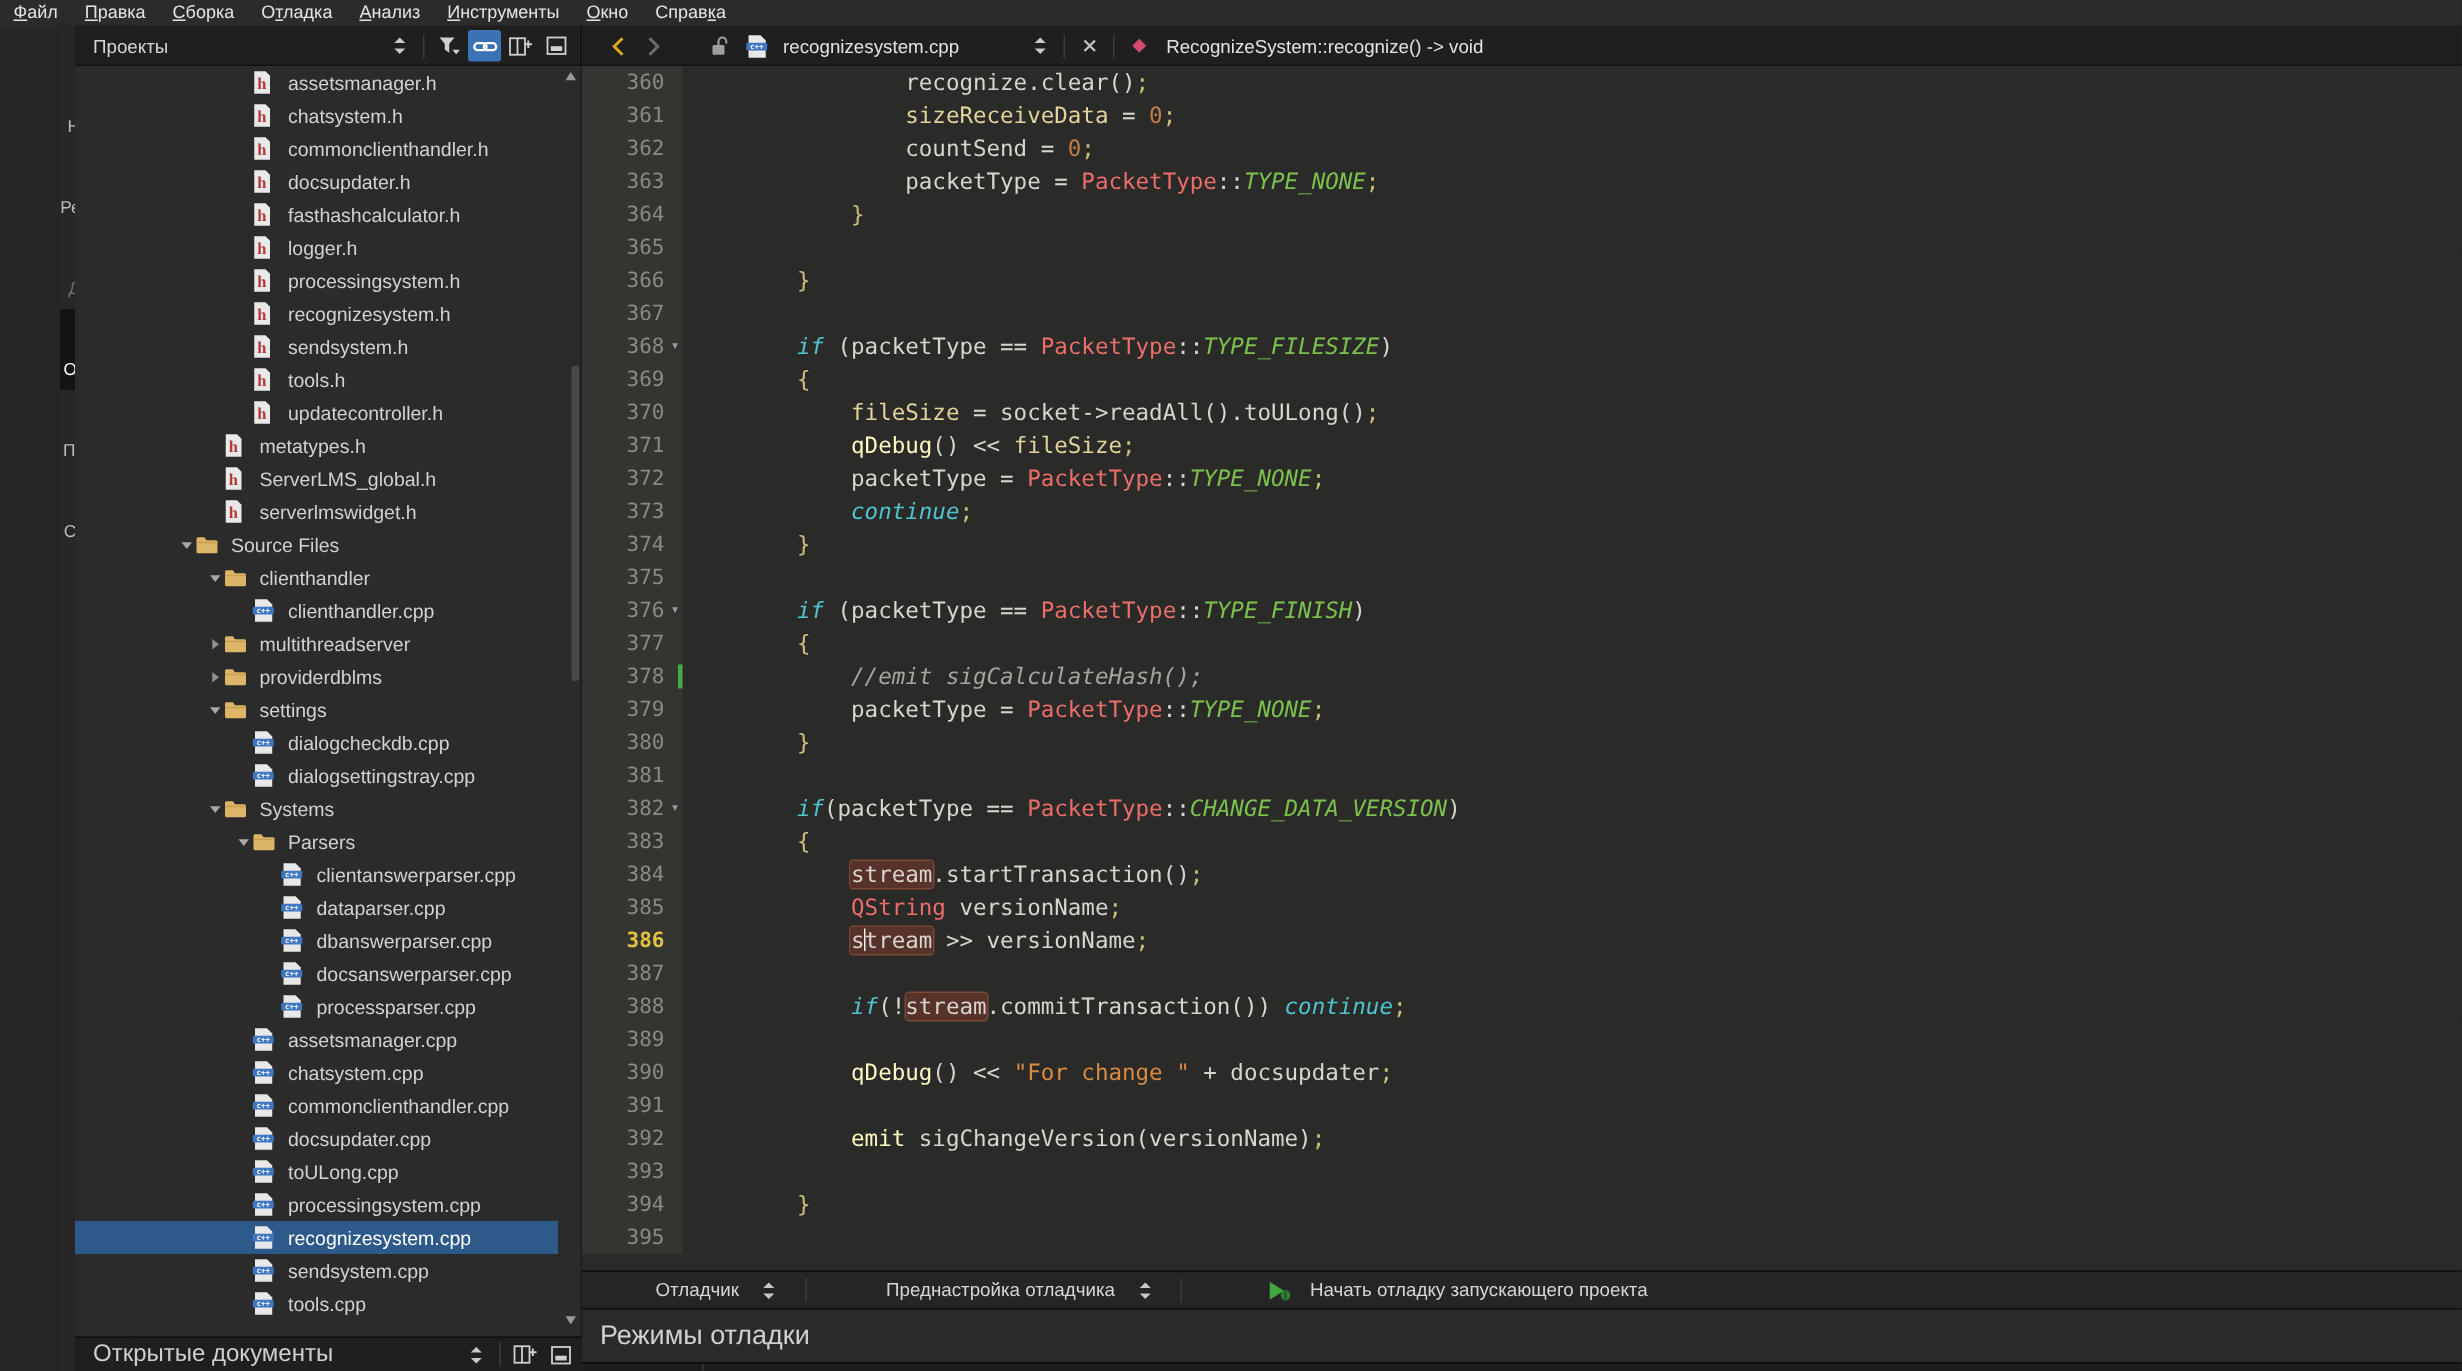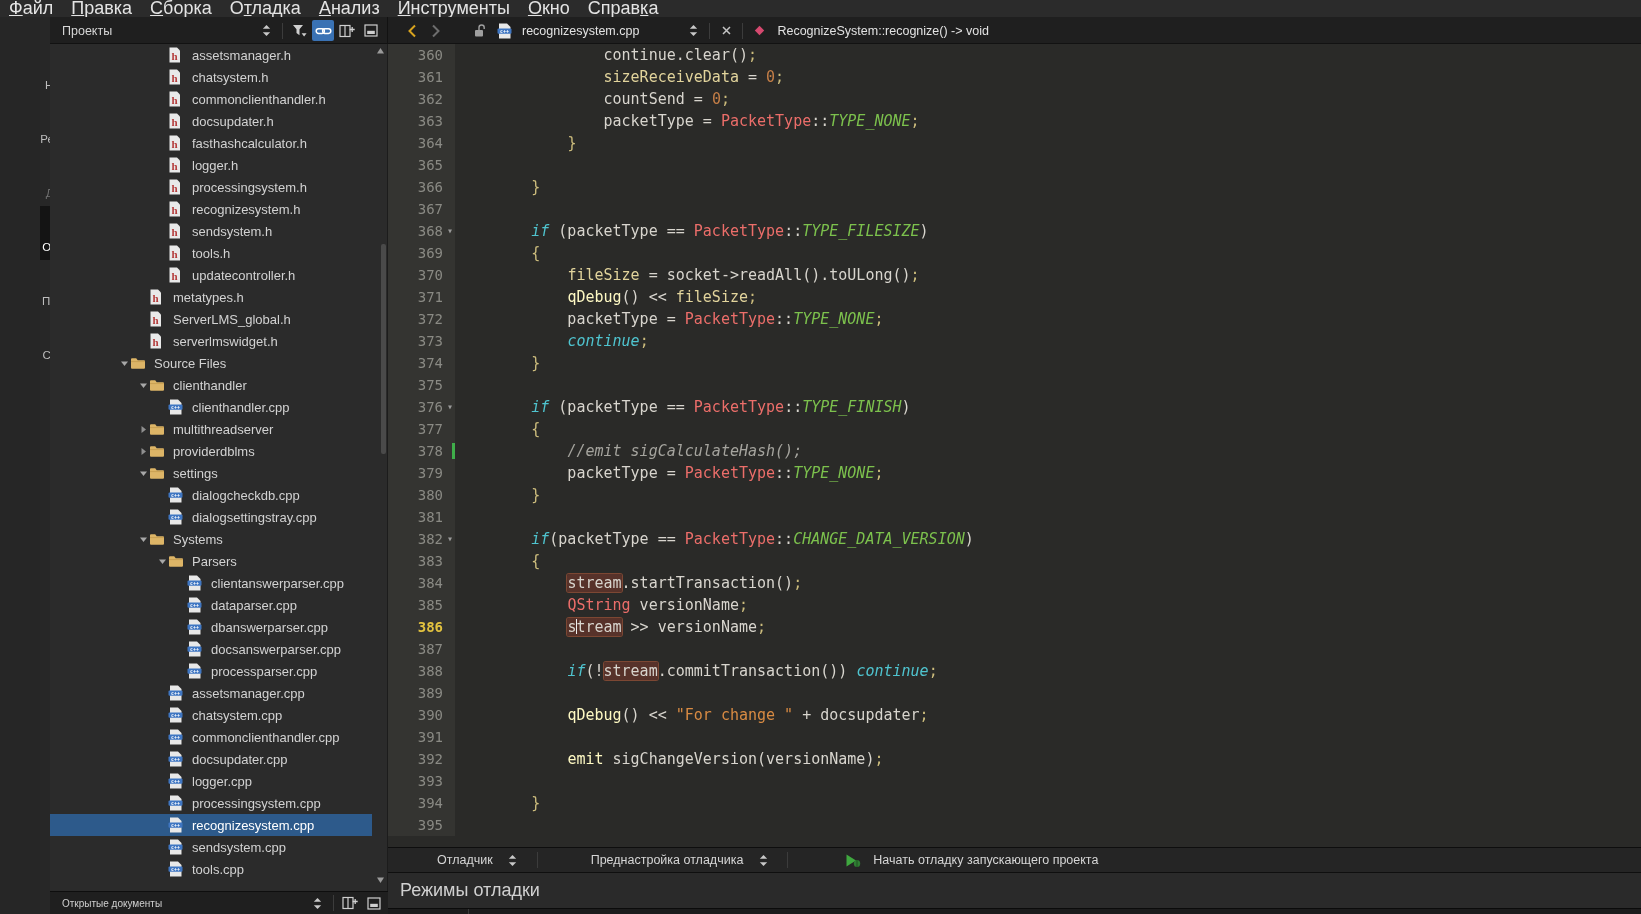--- a/index.html
+++ b/index.html
@@ -2,21 +2,21 @@
 <html><head>
 <meta charset="utf-8">
 <style>
   * { margin:0; padding:0; box-sizing:border-box; }
   html,body { width:1641px; height:914px; overflow:hidden; background:#262626;
               font-family:"Liberation Sans", sans-serif; }
   .abs { position:absolute; }
 
   
   #menubar { left:0; top:0; width:1641px; height:17px; background:#2b2b2b;
-             display:flex; align-items:center; font-size:18px; color:#e4e4e4; }
+             display:flex; align-items:center; font-size:12px; color:#e4e4e4; }
   .menu-item { padding:0 9px; height:17px; line-height:17px; white-space:nowrap; cursor:default; }
   .menu-item u { text-decoration:underline; }
 
   
   #toprow { left:50px; top:17px; width:1591px; height:27px; background:#1f1f1f;
             border-bottom:1px solid #121212; display:flex; }
   #projects-header { width:338px; height:27px; display:flex; align-items:center;
                      border-right:1px solid #121212; }
   #projects-header .title { color:#d6d6d6; font-size:12.5px; padding-left:12px; flex:0 0 auto; }
   #projects-header .spring { flex:1; }
@@ -54,21 +54,21 @@
   #tree-scroll { left:372px; top:44px; width:16px; height:847px; background:#2b2b2b;
                  border-right:1px solid #1c1c1c; }
   #tree-scroll .sb-btn { position:absolute; left:0; width:16px; height:14px;
                          display:flex; align-items:center; justify-content:center; }
   #tree-scroll .thumb { position:absolute; left:9px; width:5px; top:200px; height:210px;
                         background:#4a4a4a; border-radius:2px; }
 
   
   #opendocs { left:50px; top:891px; width:338px; height:23px; background:#1f1f1f;
               border-top:1px solid #0e0e0e; display:flex; align-items:center; z-index:5; }
-  #opendocs .title { color:#cfcfcf; font-size:10px; padding-left:12px; }
+  #opendocs .title { color:#cfcfcf; font-size:16px; padding-left:12px; }
   #opendocs .spring { flex:1; }
 
   
   #editor { left:388px; top:44px; width:1253px; height:803px; background:#2a2a28; overflow:hidden; }
   .code-line { height:22px; display:flex; font-family:"DejaVu Sans Mono", monospace;
                font-size:15px; line-height:22px; white-space:pre; }
   .gut { flex:0 0 67px; background:#343431; color:#8a8a84; text-align:right;
          padding-right:12px; position:relative; font-size:14px; }
   .gut.cur { color:#e2c23f; font-weight:bold; }
   .fold-mark { position:absolute; right:2px; top:0; font-size:10px; color:#9a9a9a; }
@@ -697,21 +697,21 @@
     <div class="tree-row ">
        <span class="tree-indent" style="width:106px"></span>
        <span class="tree-arrow"></span>
        <span class="tree-icon">
         <svg width="15" height="16" viewBox="0 0 15 16">
           <path d="M2 0.5 h8 l3.5 3.5 v11.5 h-11.5 Z" fill="#e8e8e8"></path>
           <rect x="0.5" y="5.5" width="14" height="5.2" rx="1" fill="#3f76c2"></rect>
           <text x="7.5" y="9.6" font-size="5" fill="#ffffff" text-anchor="middle" font-family="DejaVu Sans Mono, monospace" font-weight="bold">c++</text>
         </svg>
       </span>
-       <span>logger.cpp</span>
+       <span>toULong.cpp</span>
      </div>
     <div class="tree-row ">
        <span class="tree-indent" style="width:106px"></span>
        <span class="tree-arrow"></span>
        <span class="tree-icon">
         <svg width="15" height="16" viewBox="0 0 15 16">
           <path d="M2 0.5 h8 l3.5 3.5 v11.5 h-11.5 Z" fill="#e8e8e8"></path>
           <rect x="0.5" y="5.5" width="14" height="5.2" rx="1" fill="#3f76c2"></rect>
           <text x="7.5" y="9.6" font-size="5" fill="#ffffff" text-anchor="middle" font-family="DejaVu Sans Mono, monospace" font-weight="bold">c++</text>
         </svg>
@@ -766,21 +766,21 @@
   <div class="sb-btn" style="bottom:4px;">
       <svg width="9" height="8" viewBox="0 0 9 8">
         <path d="M4.5 7 L1 1.5 H8 Z" fill="#9a9a9a"></path>
       </svg>
     </div>
 </div>
 
 <div id="editor" class="abs">
     <div class="code-line">
        <span class="gut ">360</span>
-       <span class="code-text"><span class="tk-pl">                continue.clear()</span><span class="tk-sc">;</span></span>
+       <span class="code-text"><span class="tk-pl">                recognize.clear()</span><span class="tk-sc">;</span></span>
      </div>
     <div class="code-line">
        <span class="gut ">361</span>
        <span class="code-text"><span class="tk-pl">                </span><span class="tk-fl">sizeReceiveData</span><span class="tk-pl"> = </span><span class="tk-nm">0</span><span class="tk-sc">;</span></span>
      </div>
     <div class="code-line">
        <span class="gut ">362</span>
        <span class="code-text"><span class="tk-pl">                countSend = </span><span class="tk-nm">0</span><span class="tk-sc">;</span></span>
      </div>
     <div class="code-line">

